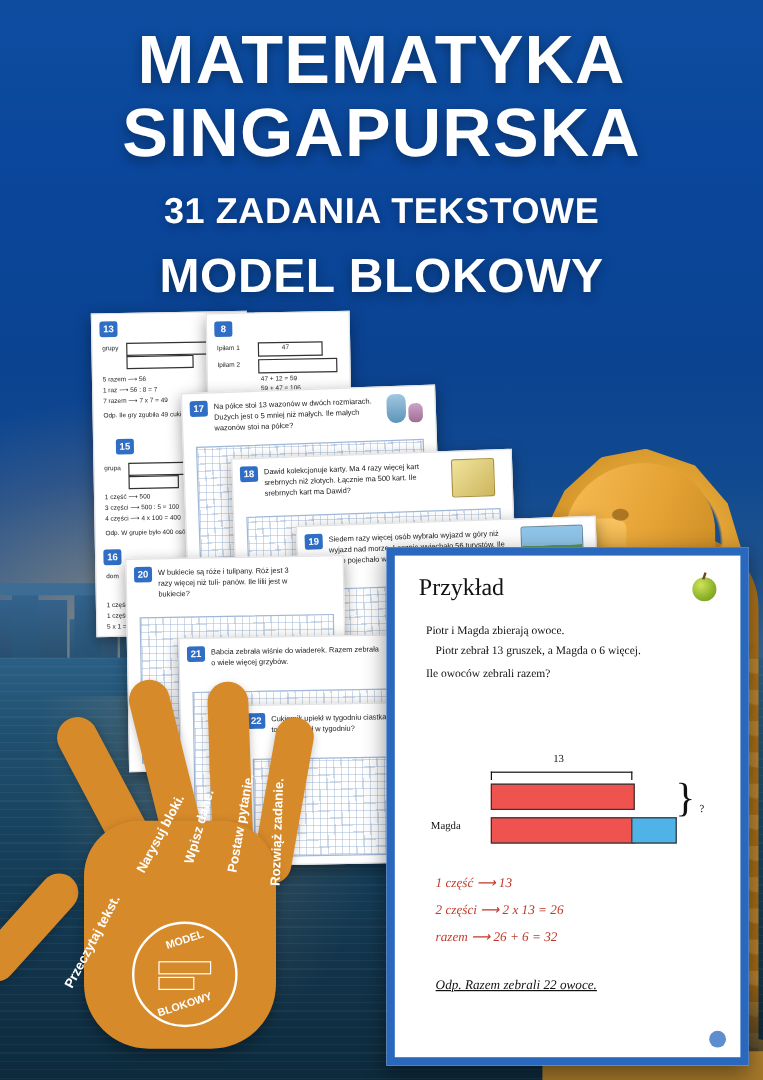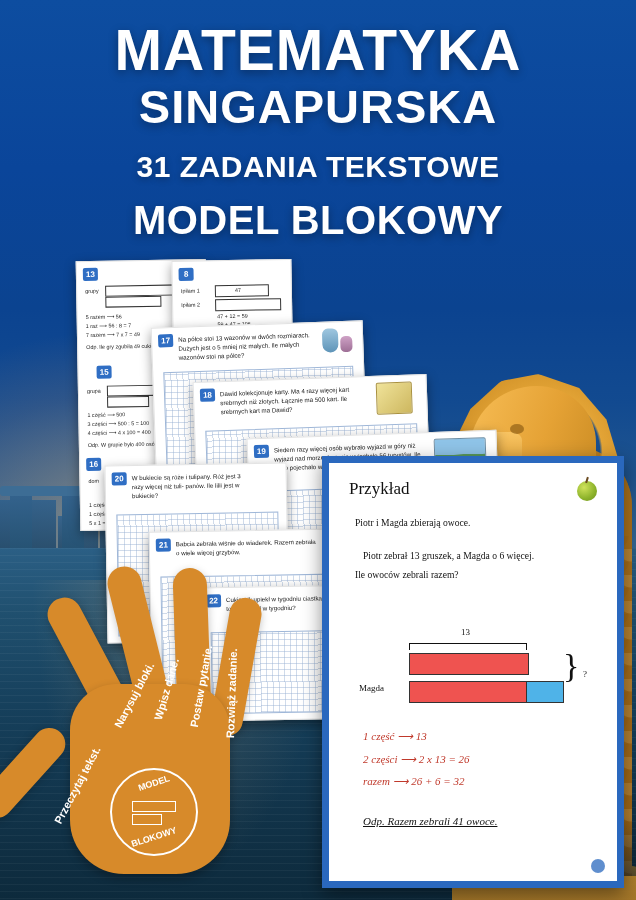--- a/index.html
+++ b/index.html
@@ -93,21 +93,21 @@
   }
   .post{position:absolute;bottom:26px;width:10px;height:54px;background:#27516c;border-radius:3px;opacity:.9;}
   
   .titles{position:absolute;left:0;right:0;top:22px;text-align:center;}
   .t1,.t2{
     font-weight:bold;letter-spacing:1px;color:#ffffff;
     text-shadow:0 3px 10px rgba(0,0,0,.35);
     line-height:1;
   }
   .t1{font-size:57px;}
-  .t2{font-size:47px;margin-top:4px;}
+  .t2{font-size:57px;margin-top:4px;}
   .t3{
     margin-top:20px;font-size:30px;font-weight:bold;color:#fff;letter-spacing:.5px;
     text-shadow:0 2px 7px rgba(0,0,0,.3);
   }
   .t4{
     margin-top:14px;font-size:40px;font-weight:bold;color:#fff;letter-spacing:.5px;
     text-shadow:0 3px 9px rgba(0,0,0,.35);
   }
   
   .sheets{position:absolute;left:0;top:246px;width:636px;height:660px;}
@@ -132,21 +132,21 @@
       repeating-linear-gradient(90deg, rgba(150,175,210,.45) 0 1px, rgba(0,0,0,0) 1px 6px);
   }
   .tinytxt{position:absolute;font-size:5.4px;color:#222;line-height:1.4;}
   .pic{position:absolute;border-radius:2px;}
   
   .card{
     position:absolute;left:322px;top:456px;width:288px;height:418px;
     background:#fff;border:7px solid #2a68be;box-shadow:0 6px 18px rgba(0,0,0,.45);
   }
   .card h2{
-    margin:0;padding:16px 0 0 20px;font-size:17px;color:#111;font-weight:normal;
+    margin:0;padding:16px 0 0 20px;font-size:20px;color:#111;font-weight:normal;
     font-family:"Liberation Serif", serif;
   }
   .card .prob{
     margin:16px 22px 0 26px;font-size:9.6px;color:#111;line-height:1.75;
     font-family:"Liberation Serif", serif;
   }
   .apple{
     position:absolute;right:20px;top:18px;width:20px;height:20px;border-radius:50%;
     background:radial-gradient(circle at 35% 32%, #cfe25a, #8cb22a 60%, #6d8f1e);
   }
@@ -331,21 +331,21 @@
       <div class="q" style="left:26px;top:8px;width:118px;">Cukiernik upiekł w tygodniu ciastka. Ile tortów upiekł w tygodniu?</div>
       <div class="gridbox" style="left:10px;top:44px;width:156px;height:80px;"></div>
     </div>
   </div>
 
   <div class="card">
     <h2>Przykład</h2>
     <div class="apple"></div>
 
     <div class="prob">Piotr i Magda zbierają owoce.</div>
-    <div class="prob" style="margin-top:16px;padding-left:8px;">Piotr zebrał 13 gruszek, a Magda o 6 więcej.</div>
+    <div class="prob" style="margin-top:0;padding-left:8px;">Piotr zebrał 13 gruszek, a Magda o 6 więcej.</div>
     <div class="prob" style="margin-top:2px;">Ile owoców zebrali razem?</div>
 
     <div class="model">
       <div class="topmark" style="left:80px;top:12px;width:118px;"></div>
       <div class="tick" style="left:80px;top:12px;height:7px;"></div>
       <div class="tick" style="left:197px;top:12px;height:7px;"></div>
       <div class="lbl" style="left:132px;top:-4px;">13</div>
 
       <div class="lbl" style="left:34px;top:24px;margin-left:48px;">Piotr</div>
       <div class="redbar" style="left:80px;top:22px;width:118px;height:20px;"></div>
@@ -356,21 +356,21 @@
 
       <div class="brace" style="left:234px;top:18px;">}</div>
       <div class="lbl" style="left:254px;top:38px;">?</div>
     </div>
 
     <div class="calc">
       <div>1 część ⟶ 13</div>
       <div>2 części ⟶ 2 x 13 = 26</div>
       <div>razem ⟶ 26 + 6 = 32</div>
     </div>
-    <div class="ans">Odp. Razem zebrali 41 owoce.</div>
+    <div class="ans">Odp. Razem zebrali 22 owoce.</div>
     <div class="card-logo"></div>
   </div>
 
   <div class="hand">
     <div class="finger f1"></div>
     <div class="finger f2"></div>
     <div class="finger f3"></div>
     <div class="finger f4"></div>
     <div class="finger thumb"></div>
     <div class="palm"></div>

